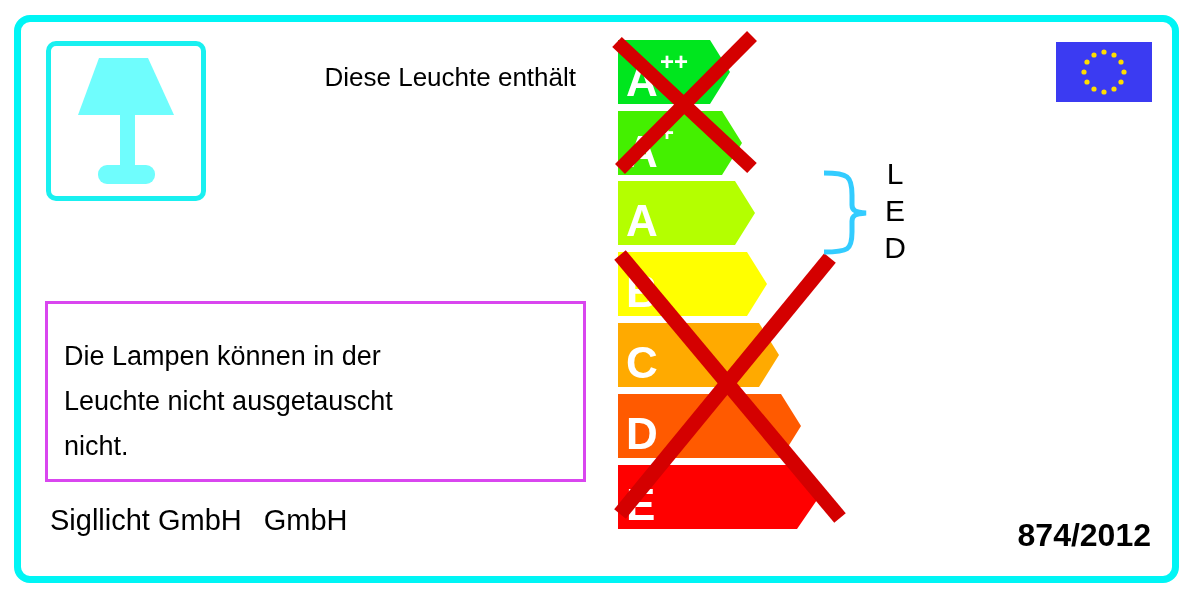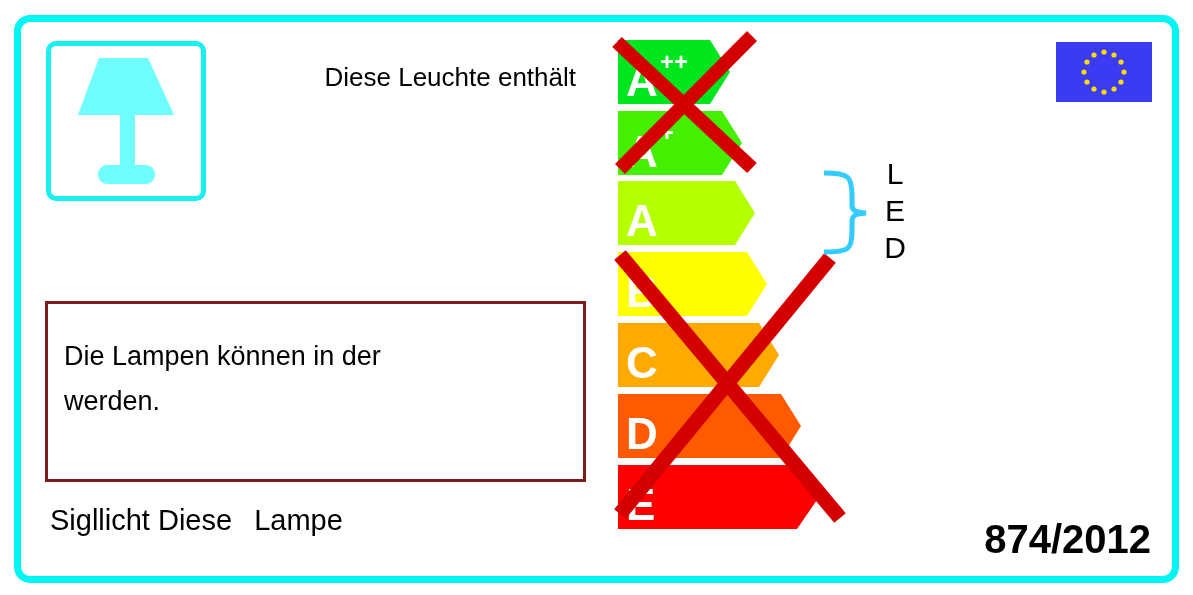--- a/index.html
+++ b/index.html
@@ -2,26 +2,26 @@
 <html><head>
   <meta charset="utf-8">
   <style>
     html, body { margin:0; padding:0; background:#ffffff; }
     body { width:1193px; height:595px; position:relative; overflow:hidden; font-family:"DejaVu Sans", sans-serif; }
     .frame { position:absolute; left:14px; top:15px; width:1151px; height:554px; border:7px solid #00f5f5; border-radius:16px; box-sizing:content-box; }
     .lamp-box { position:absolute; left:46px; top:41px; width:150px; height:150px; border:5px solid #19f0f0; border-radius:10px; box-sizing:content-box; }
     .lamp-box svg { position:absolute; left:0; top:0; }
     .desc-text { position:absolute; right:617px; top:55px; text-align:right; font-size:26px; line-height:45px; color:#000; font-family:"Liberation Sans", sans-serif;margin-left:24px; }
     .desc-text div { white-space:nowrap; }
-    .info-box { position:absolute; left:45px; top:301px; width:535px; height:175px; border:3px solid #7f1d1d; box-sizing:content-box; }
+    .info-box { position:absolute; left:45px; top:301px; width:535px; height:175px; border:3px solid #d946ef; box-sizing:content-box; }
     .info-text { position:absolute; left:16px; top:30px; font-size:27px; line-height:45px; color:#000; font-family:"Liberation Sans", sans-serif; }
     .info-text div { white-space:nowrap; }
     .supplier { position:absolute; left:50px; top:504px; font-size:29px; color:#000; font-family:"Liberation Sans", sans-serif; white-space:nowrap; }
     .supplier span { margin-right:22px; }
-    .regulation { position:absolute; right:42px; top:517px; font-size:40px; font-weight:bold; color:#000; font-family:"Liberation Sans", sans-serif; }
+    .regulation { position:absolute; right:42px; top:517px; font-size:32px; font-weight:bold; color:#000; font-family:"Liberation Sans", sans-serif; }
     .scale { position:absolute; left:0; top:0; width:1193px; height:595px; }
     .led-letters { position:absolute; left:880px; top:155px; width:30px; text-align:center; font-size:30px; line-height:37px; color:#000; font-family:"Liberation Sans", sans-serif; }
     .led-letters div { height:37px; }
   </style>
 </head>
 <body>
 
 <div class="frame"></div>
 
 <div class="lamp-box">
@@ -32,26 +32,27 @@
   </svg>
 </div>
 
 <div class="desc-text">
   <div>Diese Leuchte enthält</div>
 </div>
 
 <div class="info-box">
   <div class="info-text">
     <div>Die Lampen können in der</div>
-    <div>werden.</div>
+    <div>Leuchte nicht ausgetauscht</div>
+    <div>nicht.</div>
   </div>
 </div>
 
 <div class="supplier">
-  <span>Sigllicht Diese</span><span>Lampe</span>
+  <span>Sigllicht GmbH</span><span>GmbH</span>
 </div>
 
 <div class="regulation">874/2012</div>
 
 <svg class="scale" width="1193" height="595" viewBox="0 0 1193 595">
 
   <g>
     <polygon points="618,40 710,40 730,72 710,104 618,104" fill="#00e61e"></polygon>
     <text x="626" y="96" font-family="Liberation Sans, sans-serif" font-weight="bold" font-size="44" fill="#fff">A</text>
     <text x="660" y="70" font-family="Liberation Sans, sans-serif" font-weight="bold" font-size="24" fill="#fff">++</text>

